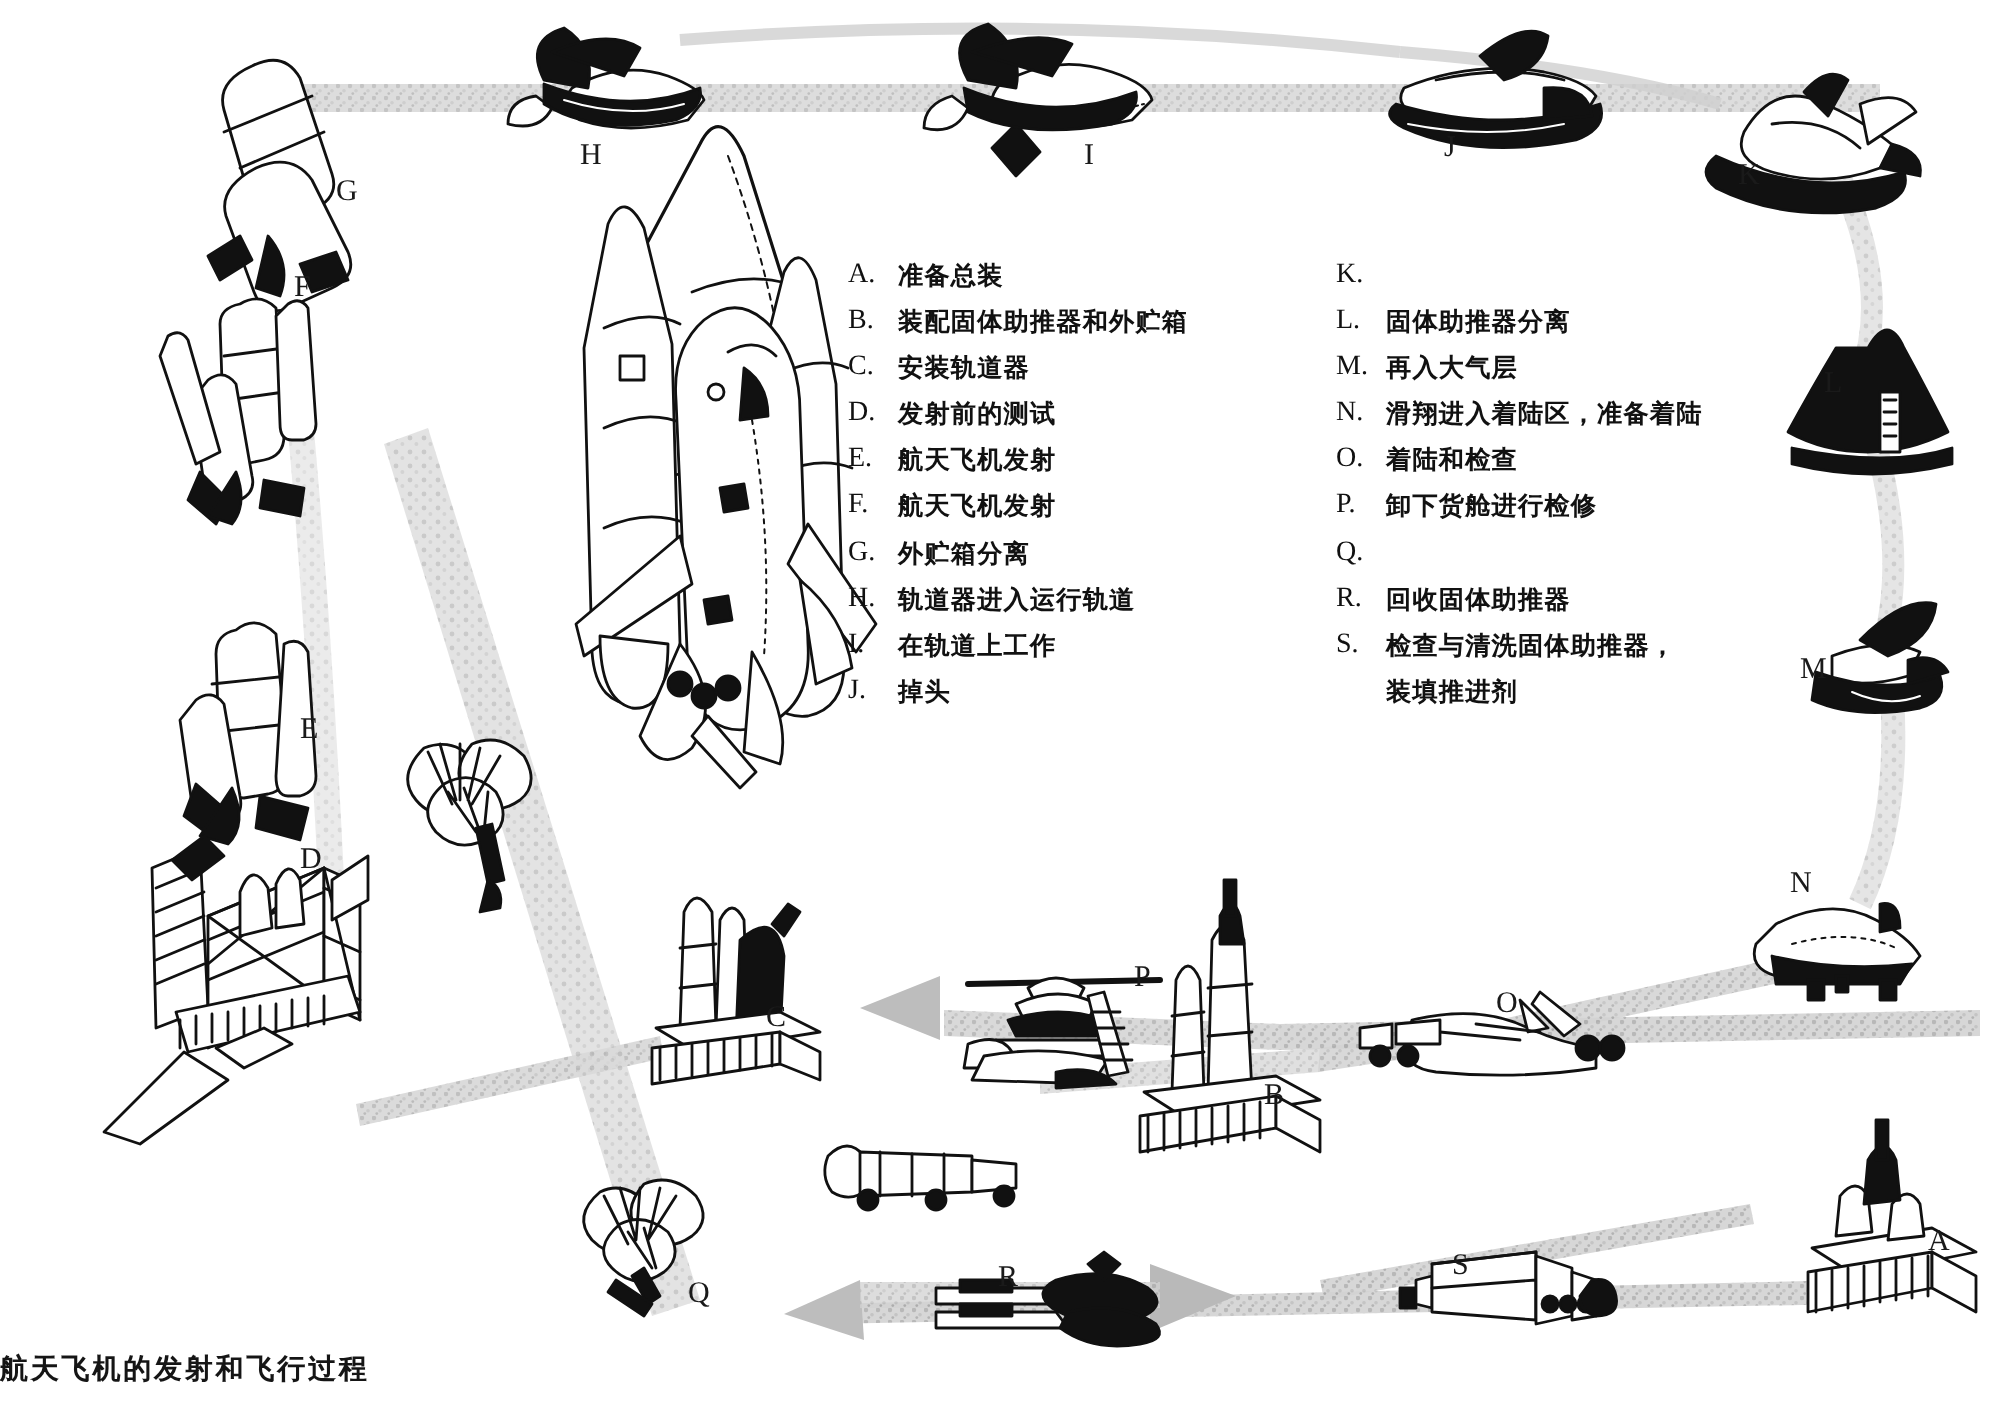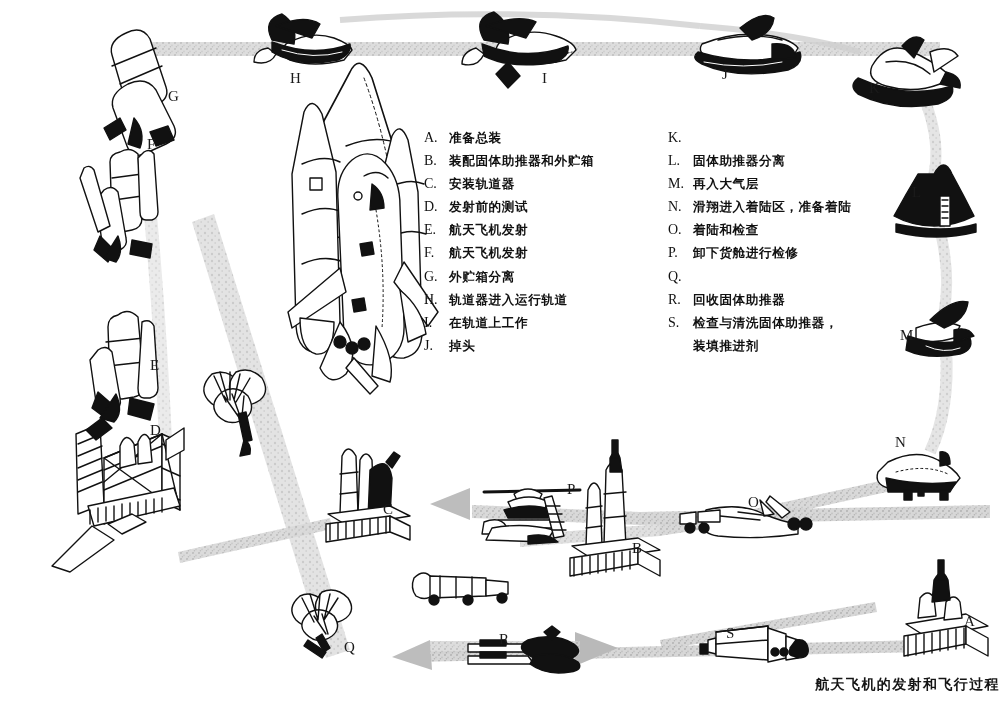--- a/index.html
+++ b/index.html
@@ -64,21 +64,21 @@
     color:#1a1a1a;
     z-index:35;
     user-select:none;
   }
 
   
   .caption{
     position:absolute;
     left:0; top:676px;
     width:1000px;
-    text-align:right;
+    text-align:left;
     font-family:"DejaVu Sans","Liberation Sans",sans-serif;
     font-weight:bold;
     font-size:14px;
     letter-spacing:1.4px;
     color:#151515;
     z-index:40;
   }
 </style>
 </head>
 <body>

